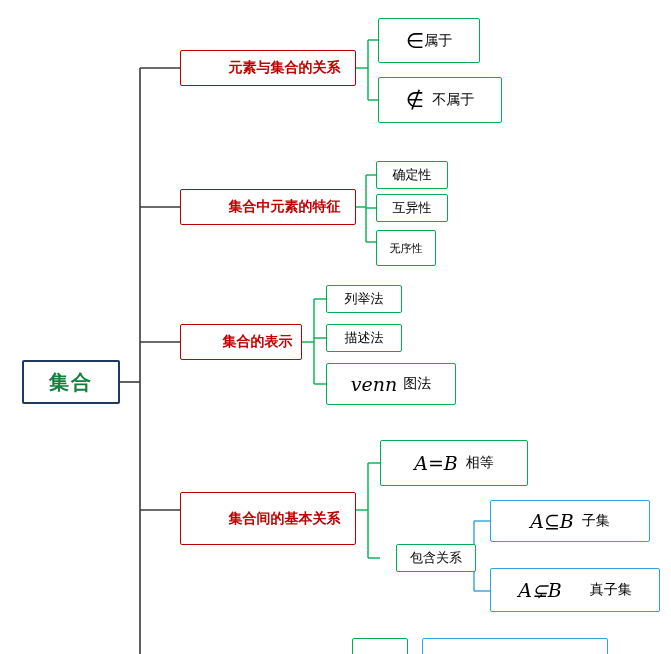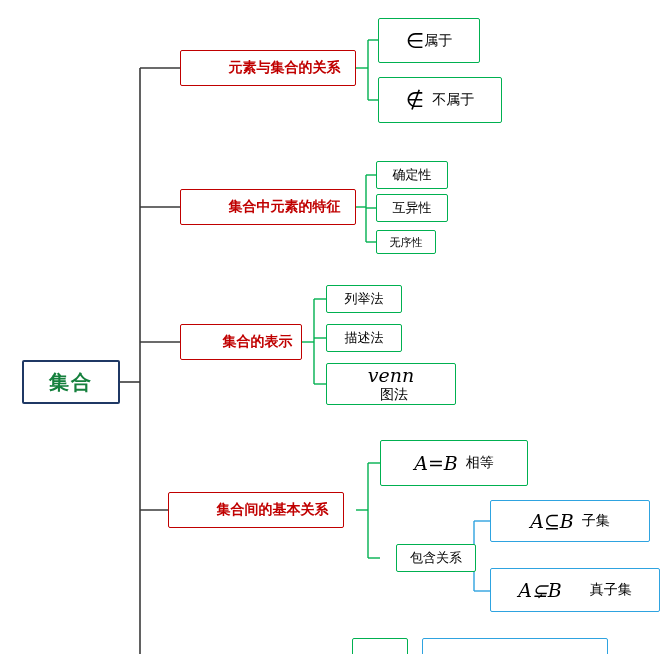--- a/index.html
+++ b/index.html
@@ -153,42 +153,42 @@
   </div>
 
   <div class="node n-green" style="left:376px; top:161px; width:72px; height:28px;">
     <span class="cn md">确定性</span>
   </div>
 
   <div class="node n-green" style="left:376px; top:194px; width:72px; height:28px;">
     <span class="cn md">互异性</span>
   </div>
 
-  <div class="node n-green" style="left:376px; top:230px; width:60px; height:24px;text-align:center;">
+  <div class="node n-green" style="left:376px; top:230px; width:60px; height:36px;text-align:center;">
     <span class="cn sm">无序性</span>
   </div>
 
   <div class="node n-red" style="left:180px; top:324px; width:122px; height:36px;">
     <span class="label">集合的表示</span>
   </div>
 
   <div class="node n-green" style="left:326px; top:285px; width:76px; height:28px;">
     <span class="cn md">列举法</span>
   </div>
 
   <div class="node n-green" style="left:326px; top:324px; width:76px; height:28px;">
     <span class="cn md">描述法</span>
   </div>
 
-  <div class="node n-green" style="left:326px; top:363px; width:130px; height:42px;flex-direction:column;">
+  <div class="node n-green" style="left:326px; top:363px; width:130px; height:42px;">
     <span class="math">venn</span>
     <span class="cn" style="margin-left:6px;">图法</span>
   </div>
 
-  <div class="node n-red" style="left:168px; top:492px; width:176px; height:36px;">
+  <div class="node n-red" style="left:180px; top:492px; width:176px; height:53px;">
     <span class="label">集合间的基本关系</span>
   </div>
 
   <div class="node n-green" style="left:380px; top:440px; width:148px; height:46px;">
     <span class="math">A=B</span>
     <span class="cn" style="margin-left:8px;">相等</span>
   </div>
 
   <div class="node n-green" style="left:380px; top:544px; width:80px; height:28px;margin-left:16px;">
     <span class="cn md">包含关系</span>

